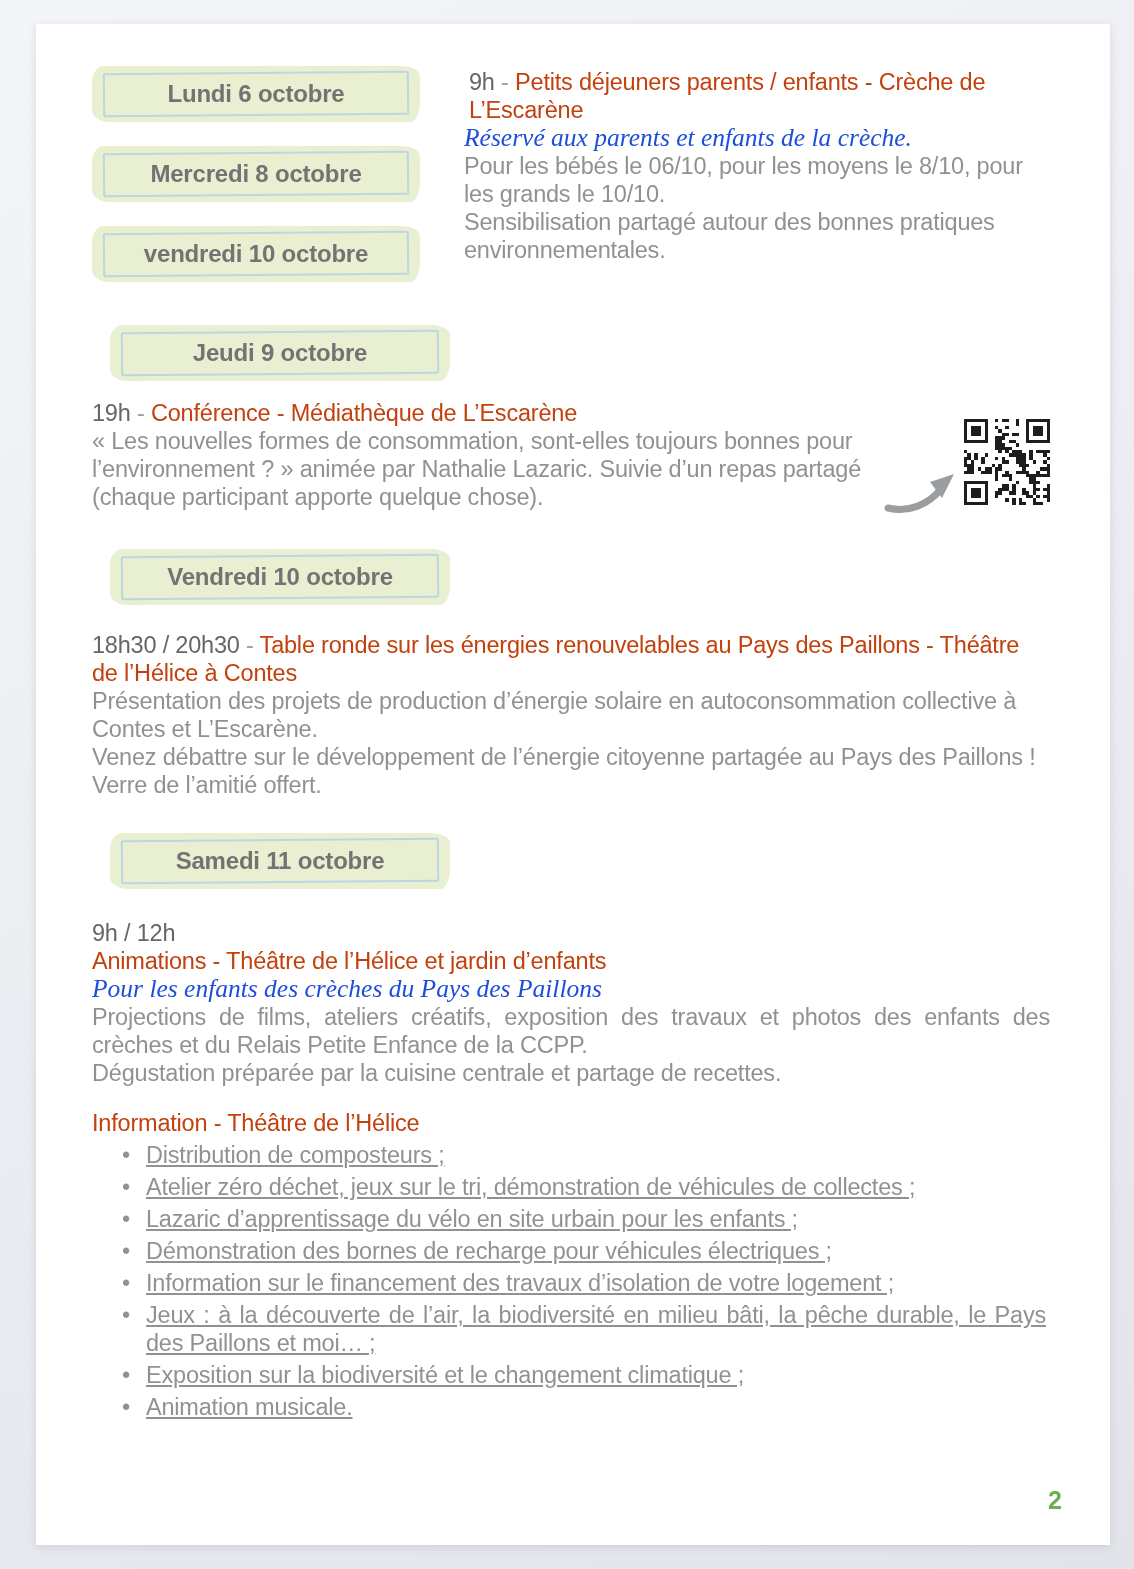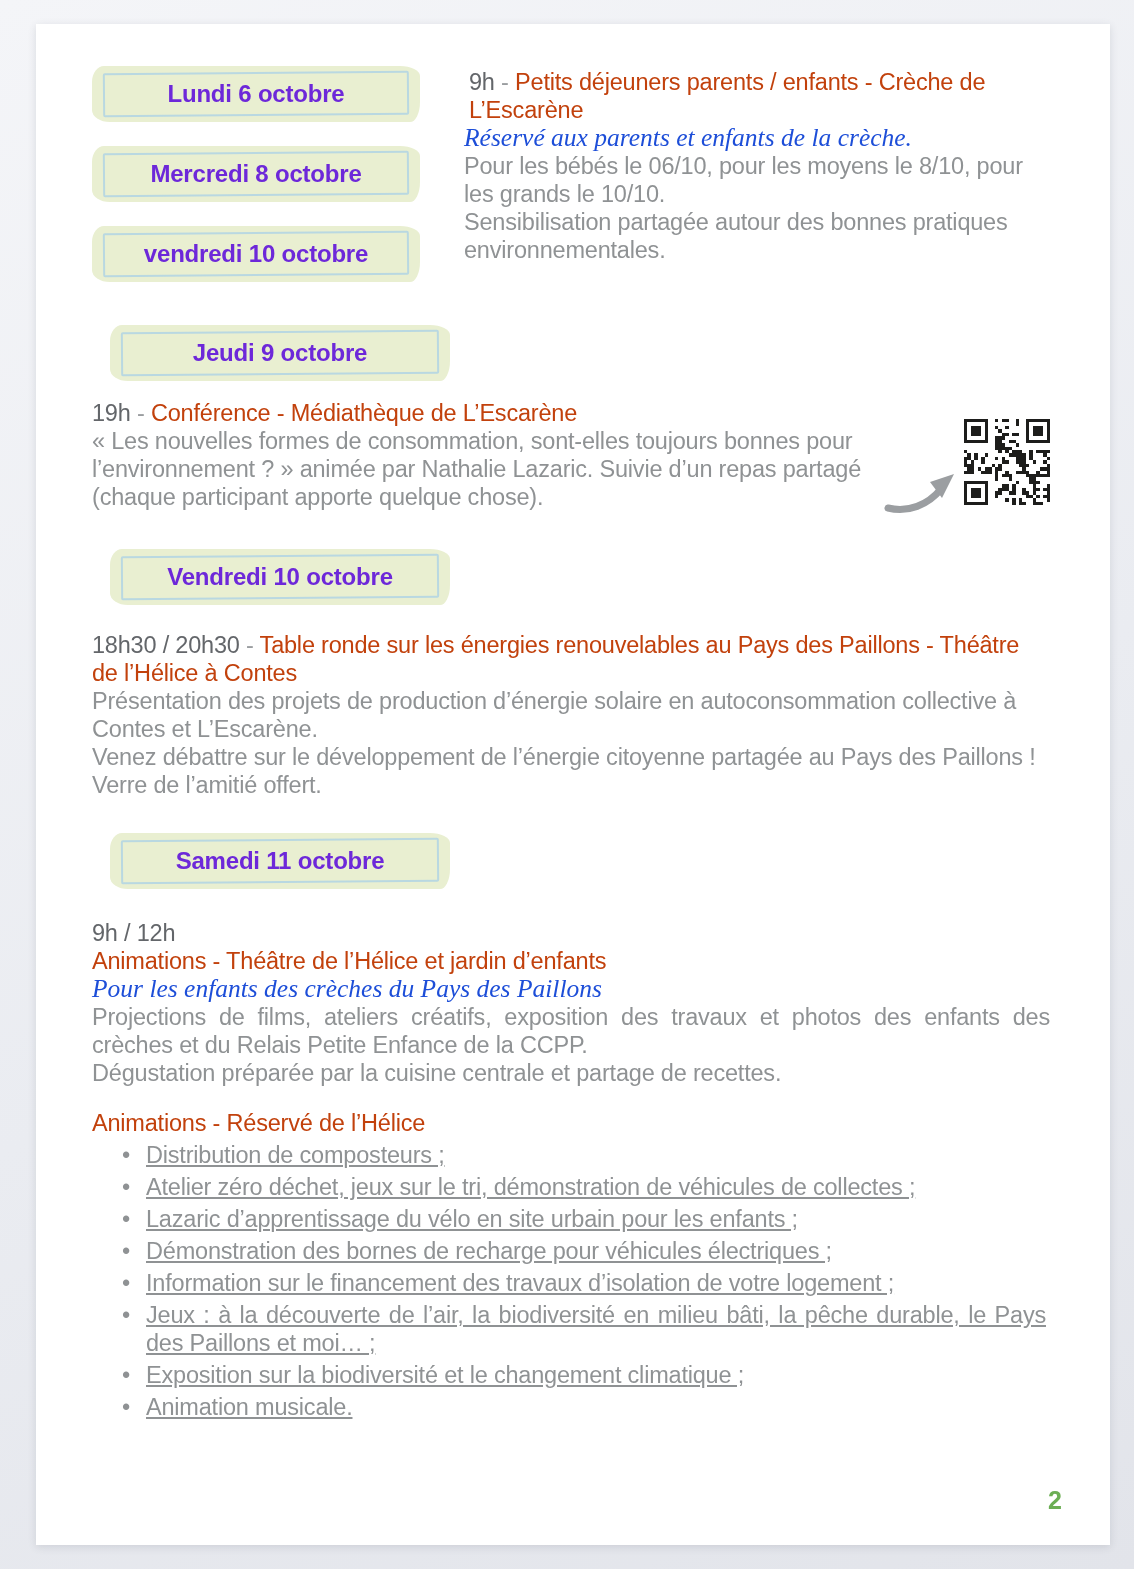--- a/index.html
+++ b/index.html
@@ -32,21 +32,21 @@
   .badge::before {
     content: "";
     position: absolute; left: 11px; right: 11px; top: 6px; bottom: 6px;
     border: 2px solid #b9d8e1;
     border-radius: 2px;
     transform: rotate(-0.5deg);
   }
   .badge-label {
     position: relative;
     font-weight: 700; font-size: 24px; letter-spacing: -0.2px;
-    color: #6d28d9;
+    color: #737373;
   }
   .col-dates .badge { width: 328px; margin-bottom: 24px; }
   .col-dates .badge:last-child { margin-bottom: 0; }
   .section-badge { width: 340px; margin-left: 18px; }
   
   .h-line, .body-p {
     margin: 0;
     font-size: 23.5px; line-height: 28px;
     letter-spacing: -0.2px;
     color: #8f9294;
@@ -121,21 +121,21 @@
         <span class="badge-label">Mercredi 8 octobre</span>
       </div>
       <div class="badge">
         <span class="badge-label">vendredi 10 octobre</span>
       </div>
     </div>
     <div class="col-event">
       <p class="h-line"><span class="time">9h</span> <span class="sep">-</span> <span class="green-title">Petits déjeuners parents / enfants - Crèche de L’Escarène</span></p>
       <p class="note">Réservé aux parents et enfants de la crèche.</p>
       <p class="body-p">Pour les bébés le 06/10, pour les moyens le 8/10, pour les grands le 10/10.</p>
-      <p class="body-p">Sensibilisation partagée autour des bonnes pratiques environnementales.</p>
+      <p class="body-p">Sensibilisation partagé autour des bonnes pratiques environnementales.</p>
     </div>
   </div>
 
   <section id="jeudi">
     <div class="badge section-badge">
       <span class="badge-label">Jeudi 9 octobre</span>
     </div>
     <div class="event-wrap">
       <p class="h-line"><span class="time">19h</span> <span class="sep">-</span> <span class="green-title">Conférence - Médiathèque de L’Escarène</span></p>
       <p class="body-p conf-text">« Les nouvelles formes de consommation, sont-elles toujours bonnes pour l’environnement ? » animée par Nathalie Lazaric. Suivie d’un repas partagé (chaque participant apporte quelque chose).</p>
@@ -341,21 +341,21 @@
       <span class="badge-label">Samedi 11 octobre</span>
     </div>
     <div class="event-wrap">
       <p class="h-line"><span class="time">9h / 12h</span></p>
       <p class="h-line"><span class="green-title">Animations - Théâtre de l’Hélice et jardin d’enfants</span></p>
       <p class="note">Pour les enfants des crèches du Pays des Paillons</p>
       <p class="body-p just">Projections de films, ateliers créatifs, exposition des travaux et photos des enfants des crèches et du Relais Petite Enfance de la CCPP.</p>
       <p class="body-p">Dégustation préparée par la cuisine centrale et partage de recettes.</p>
     </div>
     <div class="event-2">
-      <p class="h-line"><span class="green-title">Animations - Réservé de l’Hélice</span></p>
+      <p class="h-line"><span class="green-title">Information - Théâtre de l’Hélice</span></p>
       <ul class="bullets">
         <li>Distribution de composteurs ;</li>
         <li>Atelier zéro déchet, jeux sur le tri, démonstration de véhicules de collectes ;</li>
         <li>Lazaric d’apprentissage du vélo en site urbain pour les enfants ;</li>
         <li>Démonstration des bornes de recharge pour véhicules électriques ;</li>
         <li>Information sur le financement des travaux d’isolation de votre logement ;</li>
         <li>Jeux : à la découverte de l’air, la biodiversité en milieu bâti, la pêche durable, le Pays des Paillons et moi… ;</li>
         <li>Exposition sur la biodiversité et le changement climatique ;</li>
         <li>Animation musicale.</li>
       </ul>

